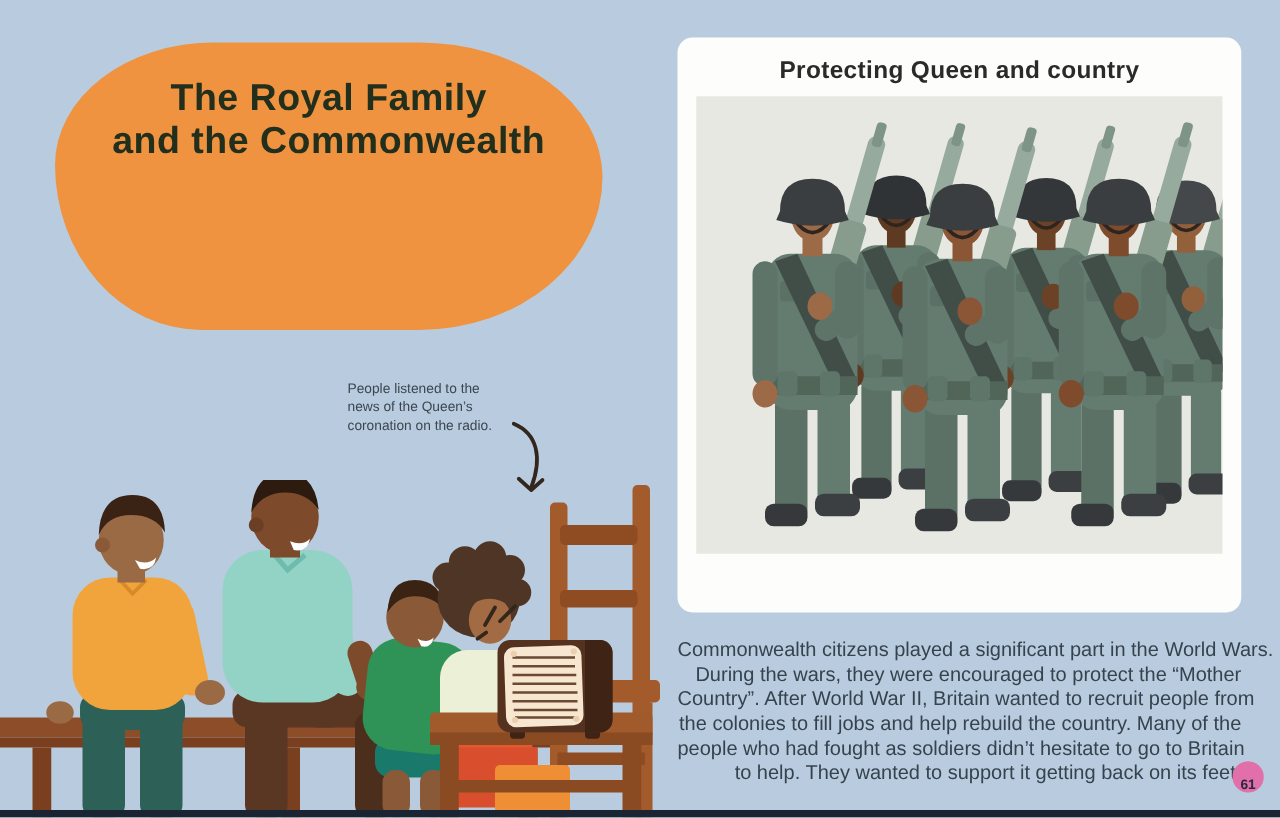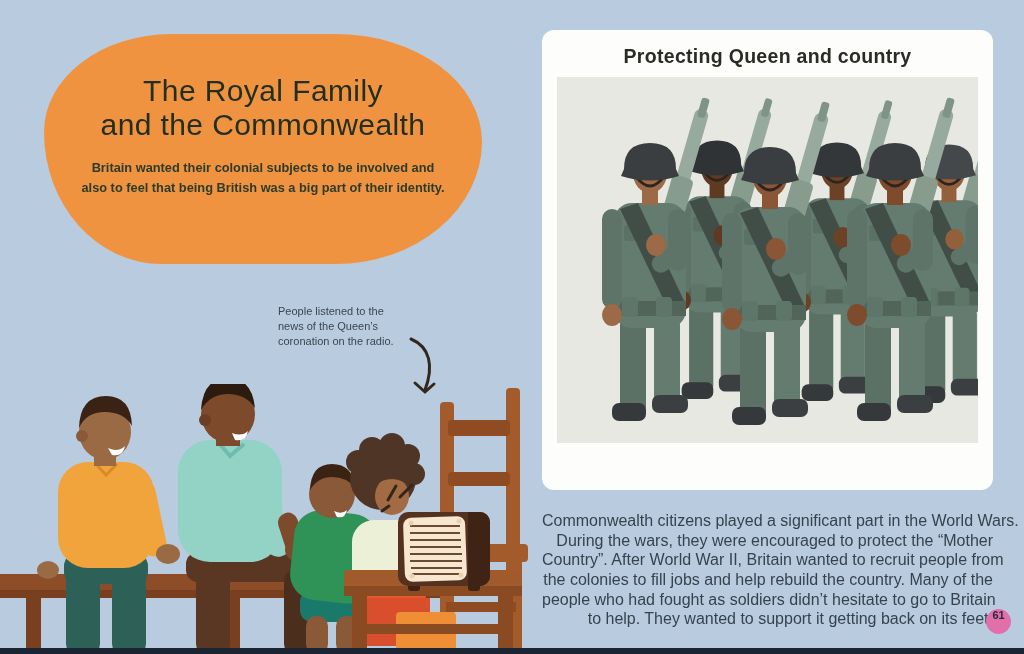--- a/index.html
+++ b/index.html
@@ -4,21 +4,21 @@
 <style>
   html,body{margin:0;padding:0;}
   .page{position:relative;width:1024px;height:654px;overflow:hidden;
         background:var(--page_bg,#b9ccdf);
         font-family:"Liberation Sans",sans-serif;}
   
   .blob{position:absolute;left:44px;top:34px;width:438px;height:230px;
         background:var(--blob_orange,#ef9340);
         border-radius:130px 150px 150px 120px / 100px 110px 125px 135px;
         text-align:center;box-sizing:border-box;padding-top:24px;}
-  .blob h1{margin:16px;font-size:30px;line-height:1.13;font-weight:normal;
+  .blob h1{margin:4px;font-size:30px;line-height:1.13;font-weight:bold;
            letter-spacing:.4px;color:var(--title_ink,#232f1d);}
   .blob p{margin:13px 18px 0;font-size:12.8px;line-height:1.6;font-weight:bold;
           color:var(--blob_text_ink,#2d3c2a);white-space:nowrap;}
   
   .annotation{position:absolute;left:278px;top:304px;width:156px;
               font-size:11px;line-height:1.38;
               color:var(--annotation_ink,#3b4650);white-space:nowrap;}
   .arrow{position:absolute;left:404px;top:336px;}
   
   .family{position:absolute;left:0;top:384px;}
@@ -31,34 +31,33 @@
               overflow:hidden;}
   .caption{margin:9px 15px 0;font-size:11.5px;line-height:1.45;
            color:var(--caption_ink,#3d3d3a);white-space:nowrap;}
   
   .body-text{position:absolute;left:542px;top:511px;width:451px;
              text-align:right;font-size:16px;line-height:1.23;
              color:var(--body_ink,#36434e);white-space:nowrap;}
   
   .page-badge{position:absolute;left:986px;top:609px;width:25px;height:25px;
               border-radius:50%;background:var(--page_badge_bg,#e170aa);
-              display:flex;align-items:flex-start;justify-content:center;
+              display:flex;align-items:flex-end;justify-content:center;
               font-size:11px;font-weight:bold;color:var(--page_badge_ink,#29293b);}
   
   .strip{position:absolute;left:0;right:0;bottom:0;height:6px;
          background:var(--bottom_strip,#1a2433);}
 </style>
 </head>
 <body>
 
 <div class="page">
 
   <div class="blob">
     <h1>The Royal Family<br>and the Commonwealth</h1>
-    <p>Britain wanted their colonial subjects to be involved and<br>also to feel that being British was a big part of their identity.</p>
   </div>
 
   <div class="annotation">People listened to the<br>news of the Queen’s<br>coronation on the radio.</div>
   <svg class="arrow" width="44" height="64" viewBox="0 0 44 64">
     <path d="M7,3 C26,11 30,30 21,54" fill="none" stroke="#33271d" stroke-width="3" stroke-linecap="round"></path>
     <path d="M21,56 L11,47 M21,56 L30,48" fill="none" stroke="#33271d" stroke-width="3" stroke-linecap="round"></path>
   </svg>
 
   <svg class="family" width="532" height="270" viewBox="0 0 532 270">
 

